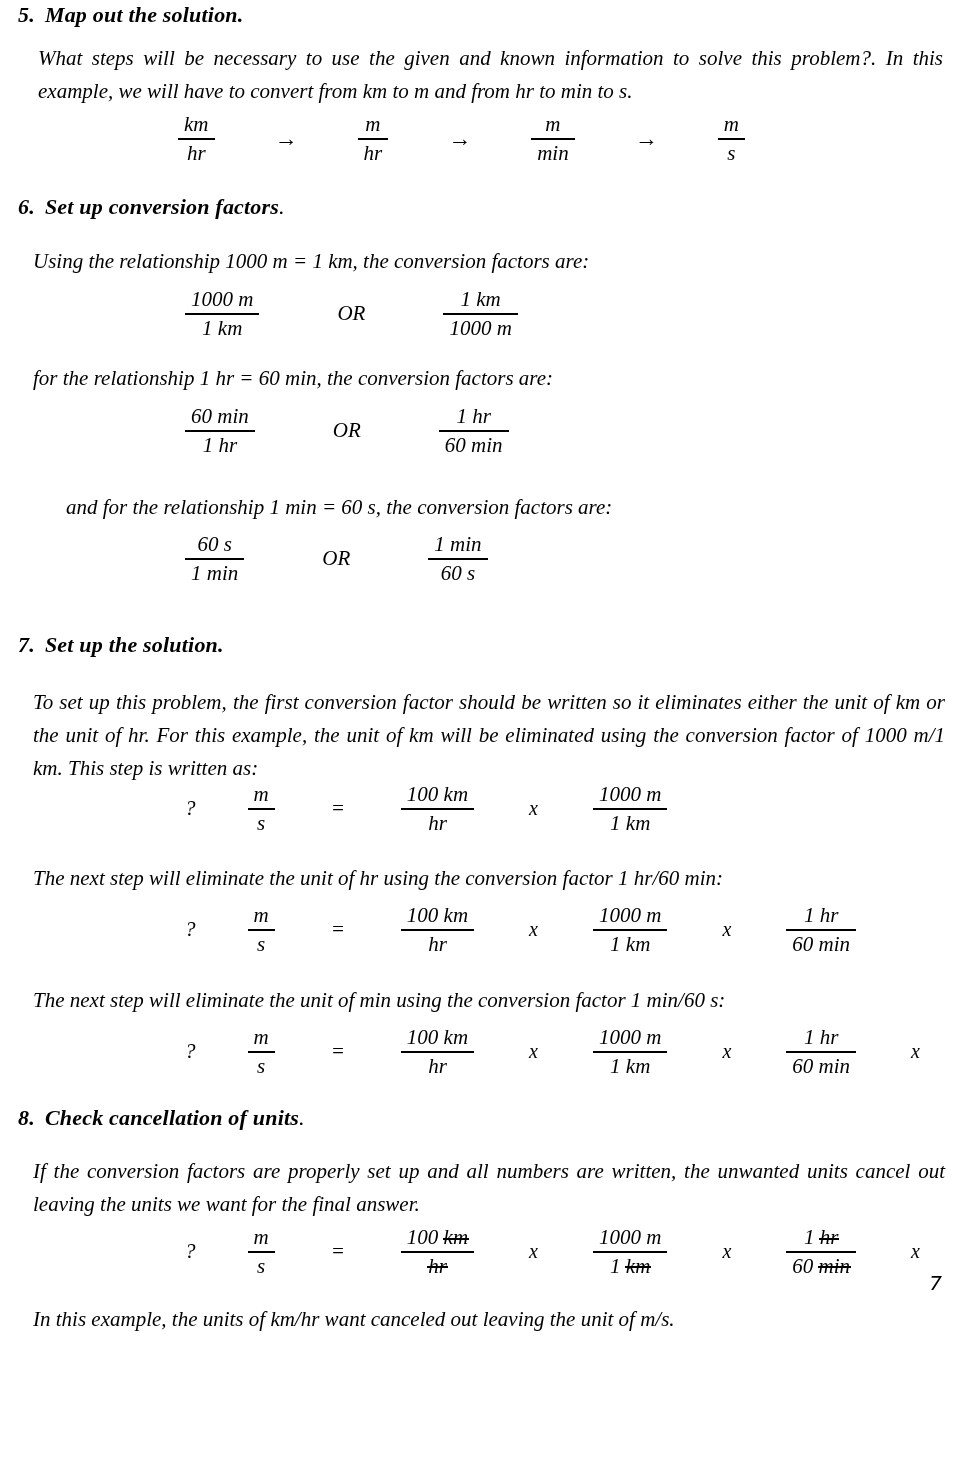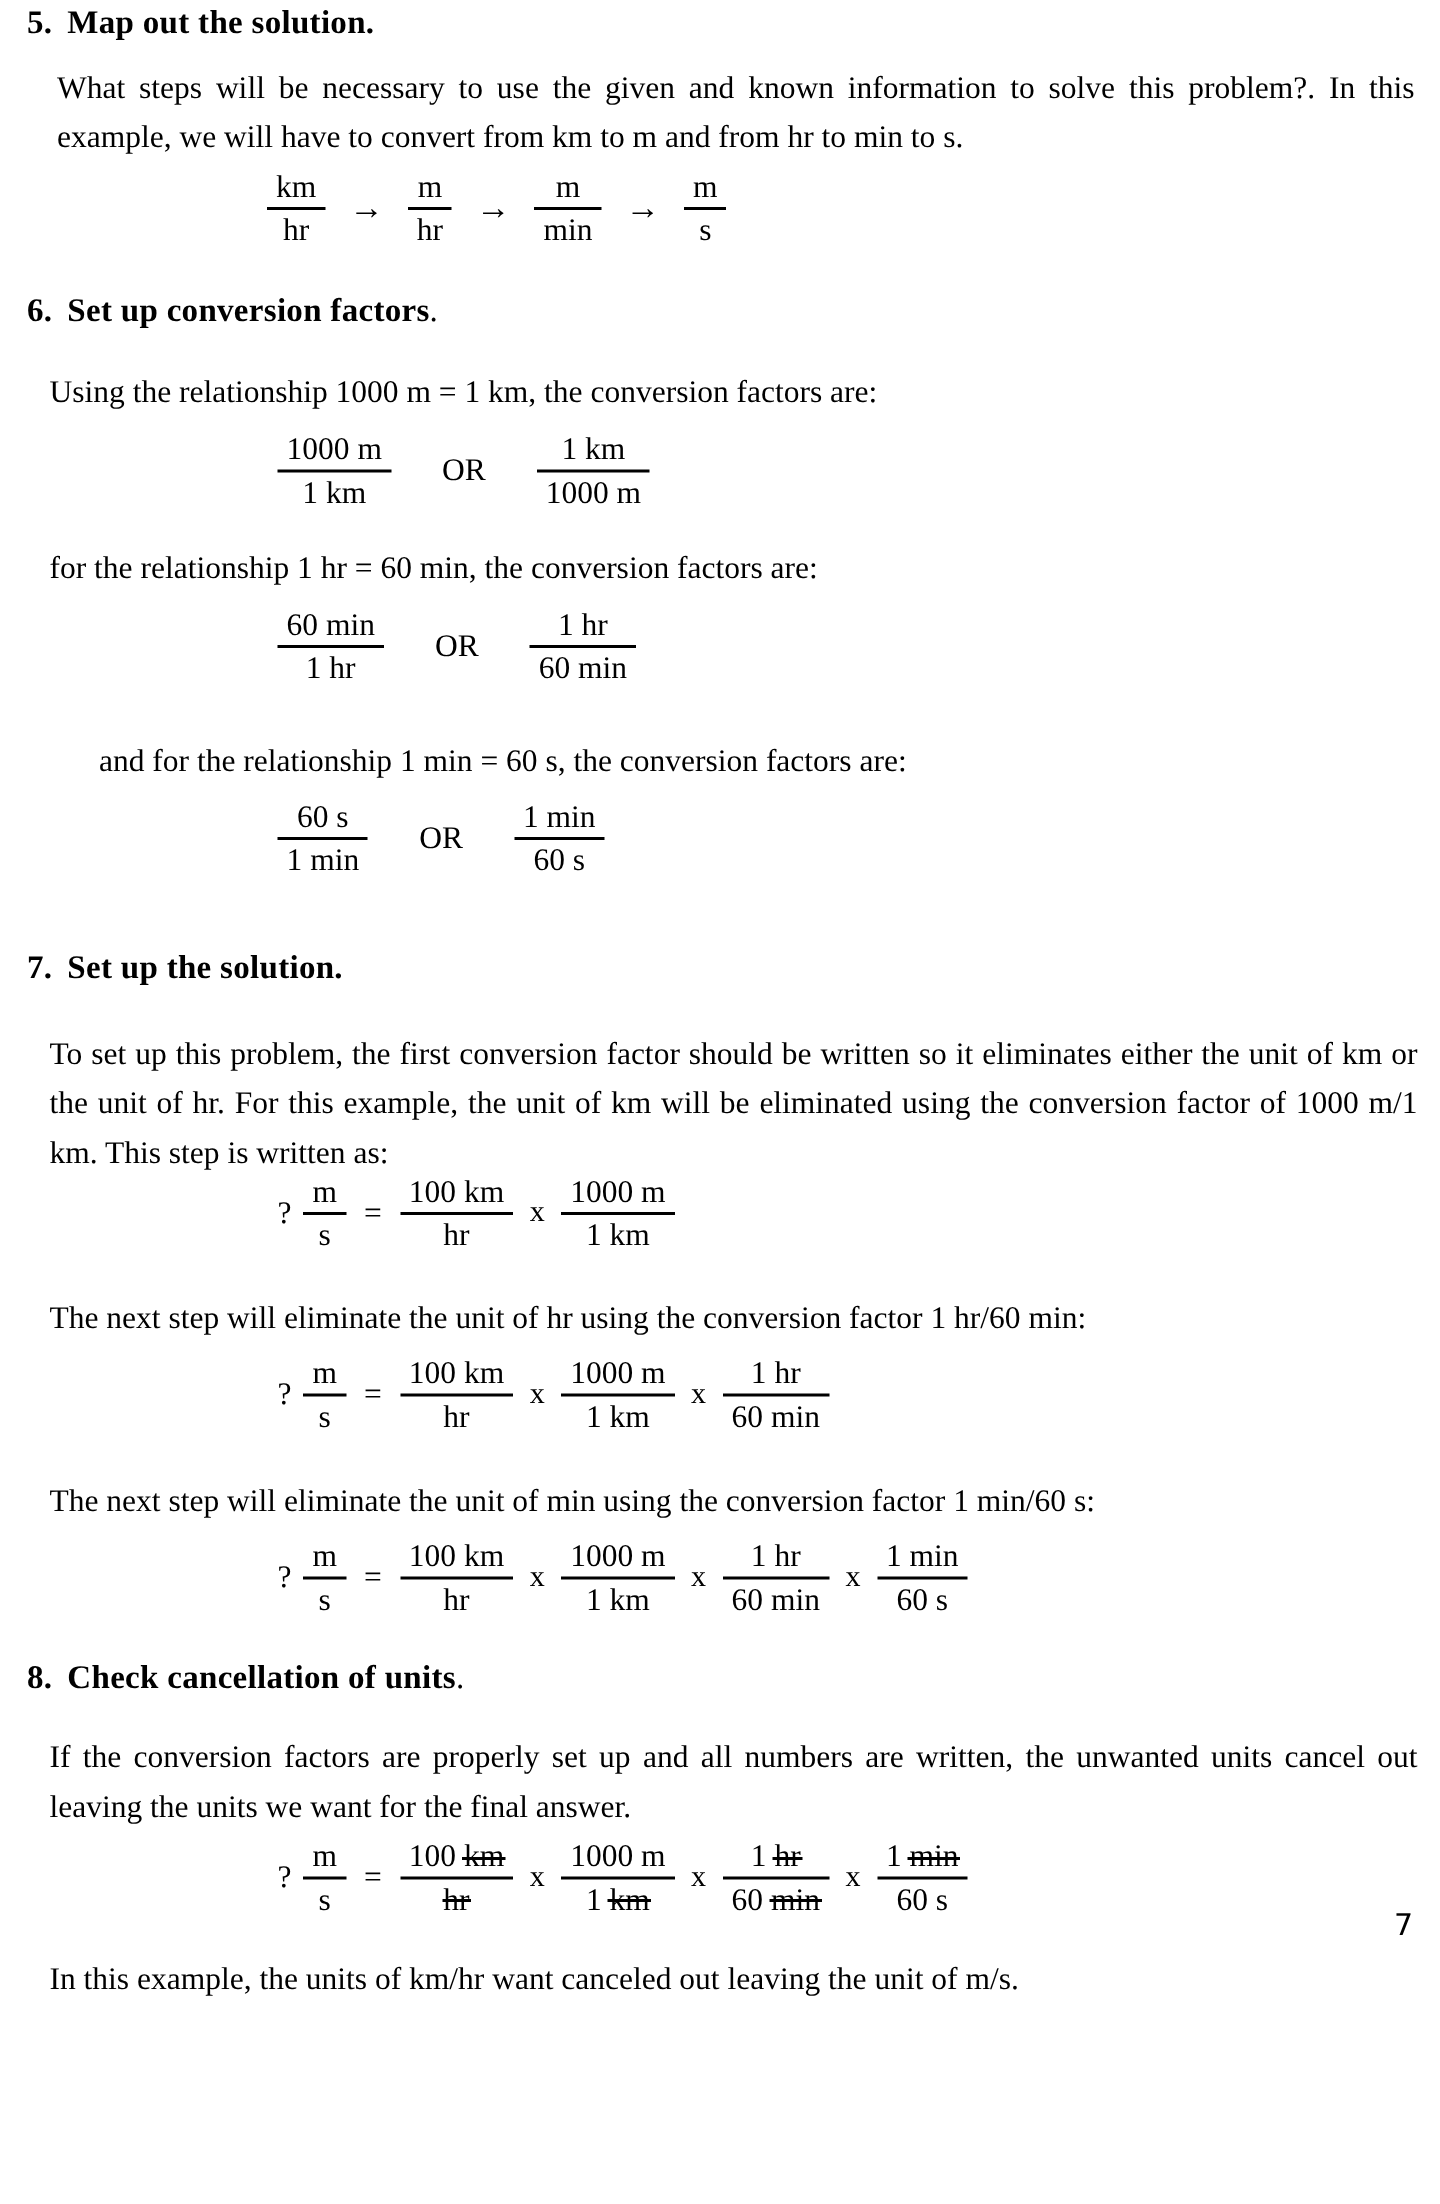--- a/index.html
+++ b/index.html
@@ -13,20 +13,21 @@
     position: relative;
     font-family: "Liberation Serif", "DejaVu Serif", serif;
     color: #000000;
     overflow: hidden;
   }
   .page {
     position: relative;
     width: 960px;
     height: 1311px;
     padding: 0;
+    font-style: italic;
   }
 
   
   .step-head {
     position: absolute;
     font-size: 22px;
     font-weight: bold;
     letter-spacing: 0.2px;
     white-space: nowrap;
   }
@@ -48,20 +49,21 @@
     white-space: nowrap;
   }
 
   
   .eqrow {
     position: absolute;
     display: flex;
     align-items: center;
     font-size: 21px;
     white-space: nowrap;
+    gap: 44px;
   }
   .frac {
     display: inline-flex;
     flex-direction: column;
     align-items: center;
     justify-content: center;
     line-height: 1.08;
   }
   .frac .num,
   .frac .den {

